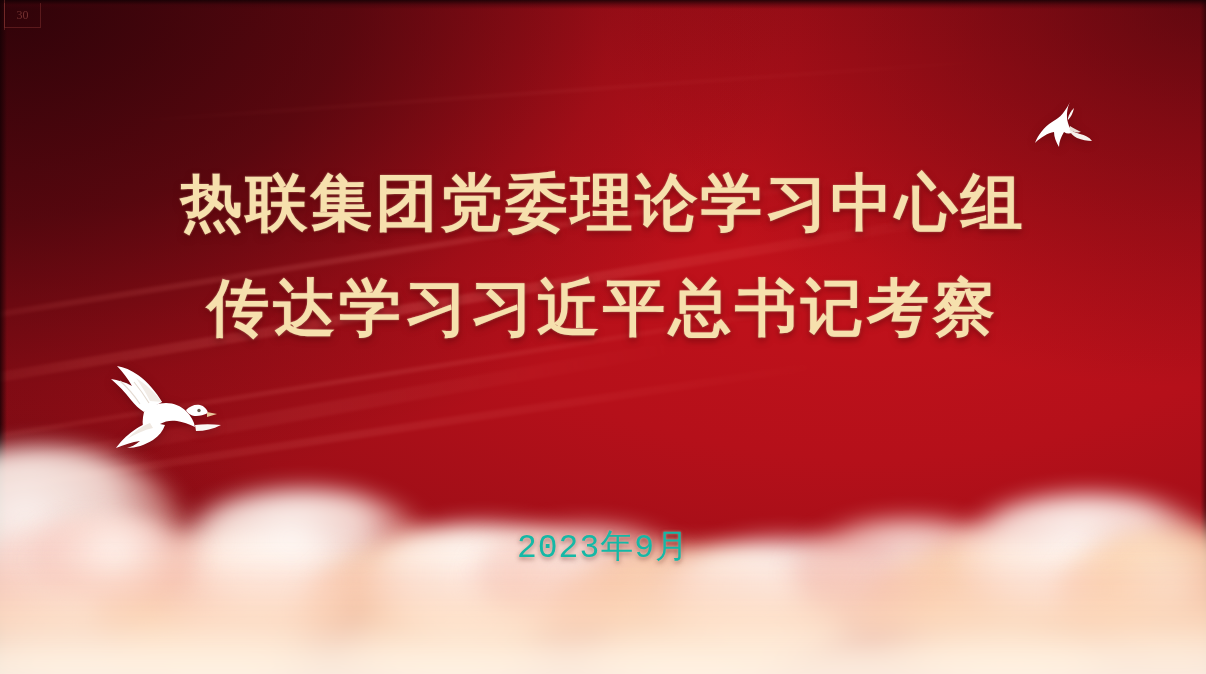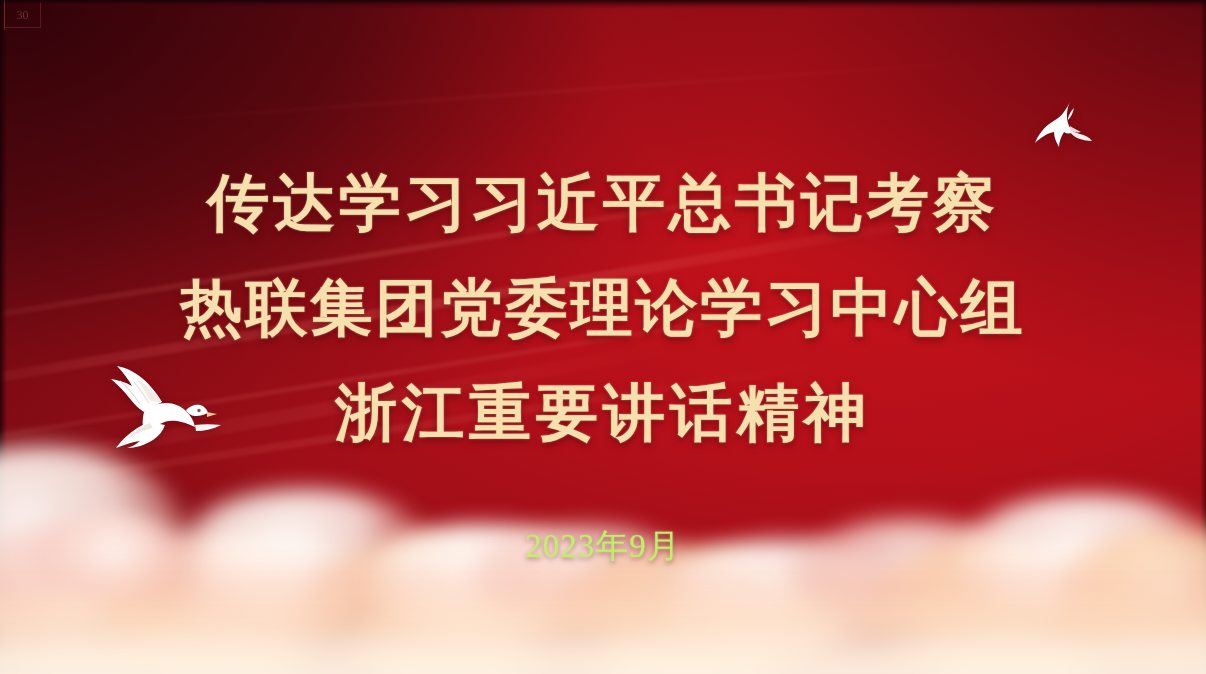--- a/index.html
+++ b/index.html
@@ -121,22 +121,22 @@
       0 1px 0 rgba(120,20,10,0.4);
   }
   .title-line.l2 { letter-spacing: 4px; }
   .title-line.l3 { letter-spacing: 5px; }
 
   .date {
     position: absolute;
     left: 0; right: 0;
     top: 524px;
     text-align: center;
-    color: #bef264;
-    font-family: Liberation Serif, serif;
+    color: #14b8a6;
+    font-family: Liberation Mono, monospace;
     font-size: 33px;
     letter-spacing: 1px;
     text-shadow: 0 0 3px rgba(255,230,200,0.5), 0 2px 5px rgba(70,0,6,0.5);
   }
 
   
   .corner-box {
     position: absolute;
     left: 4px; top: 3px;
     width: 37px; height: 25px;
@@ -221,23 +221,22 @@
 
       <path d="M50 60 C43 62 35 67 28 73 C22 78 18 83 16 86 C24 83 32 80 40 79 C35 83 31 85 27 86 C36 86 45 83 53 78 C59 74 63 69 65 63 Z" fill="#FFFFFF"></path>
       <path d="M50 61 C42 64 34 70 27 77 C35 72 44 68 53 66 Z" fill="#EFE8E1"></path>
 
       <path d="M34 20 C39 26 44 33 49 41" stroke="#E4DAD1" stroke-width="1.1" fill="none"></path>
       <path d="M20 19 C27 25 34 33 40 42" stroke="#E4DAD1" stroke-width="1.1" fill="none"></path>
     </svg>
   </div>
 
   <div class="title-block">
+    <span class="title-line l1">热联集团党委理论学习中心组</span>
     <span class="title-line l2">传达学习习近平总书记考察</span>
-    <span class="title-line l1">热联集团党委理论学习中心组</span>
-    <span class="title-line l3">浙江重要讲话精神</span>
   </div>
 
   <div class="date">2023年9月</div>
 
   <div class="corner-box">
     <span class="tick"></span>
     <span>30</span>
   </div>
 
 </div>

